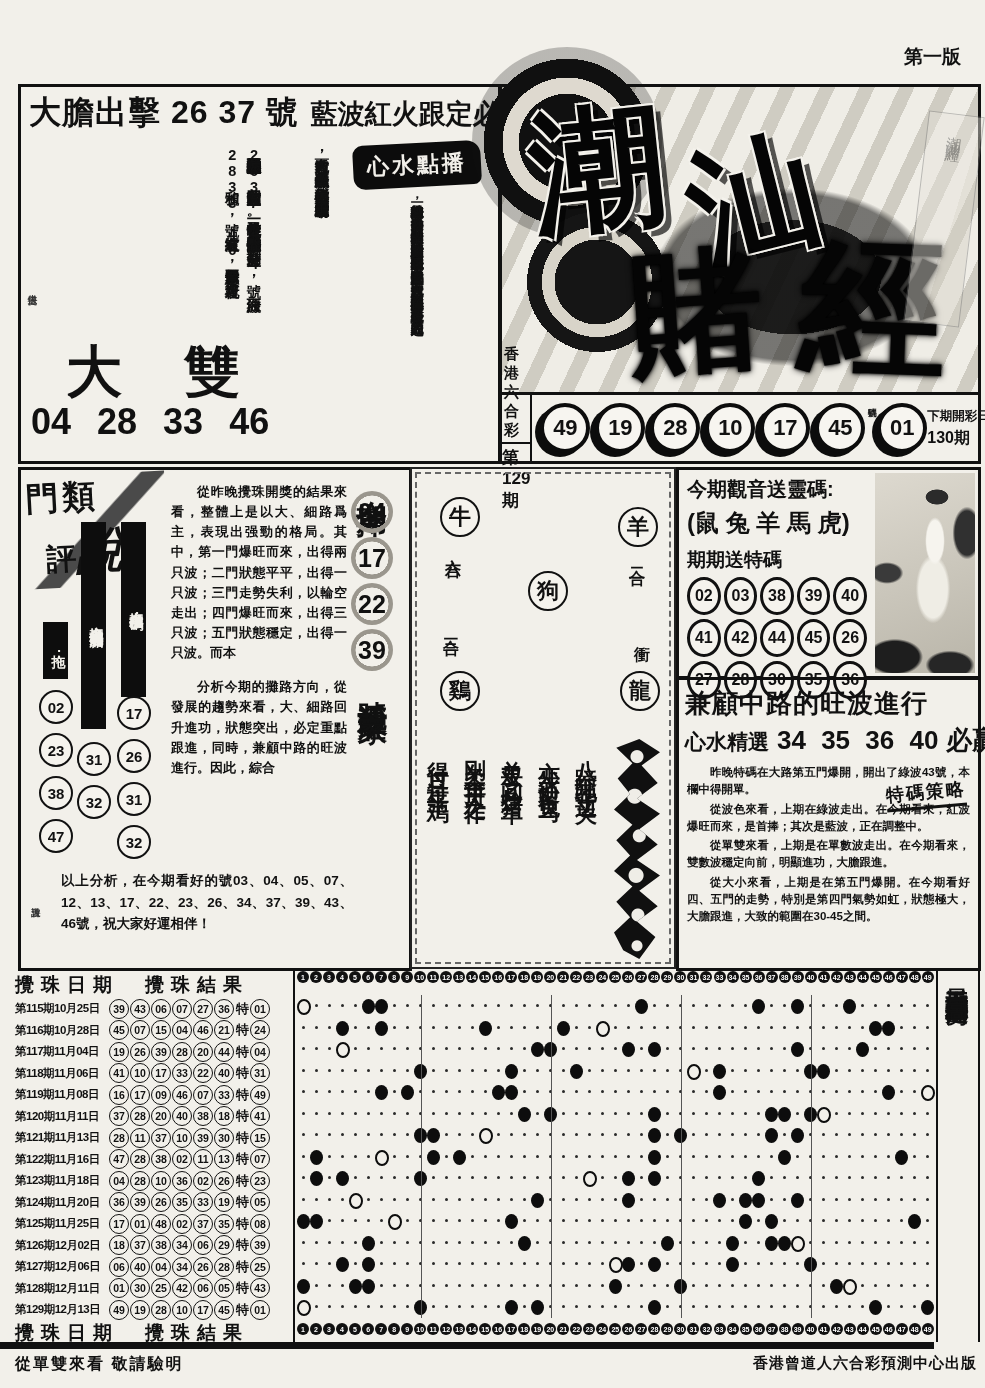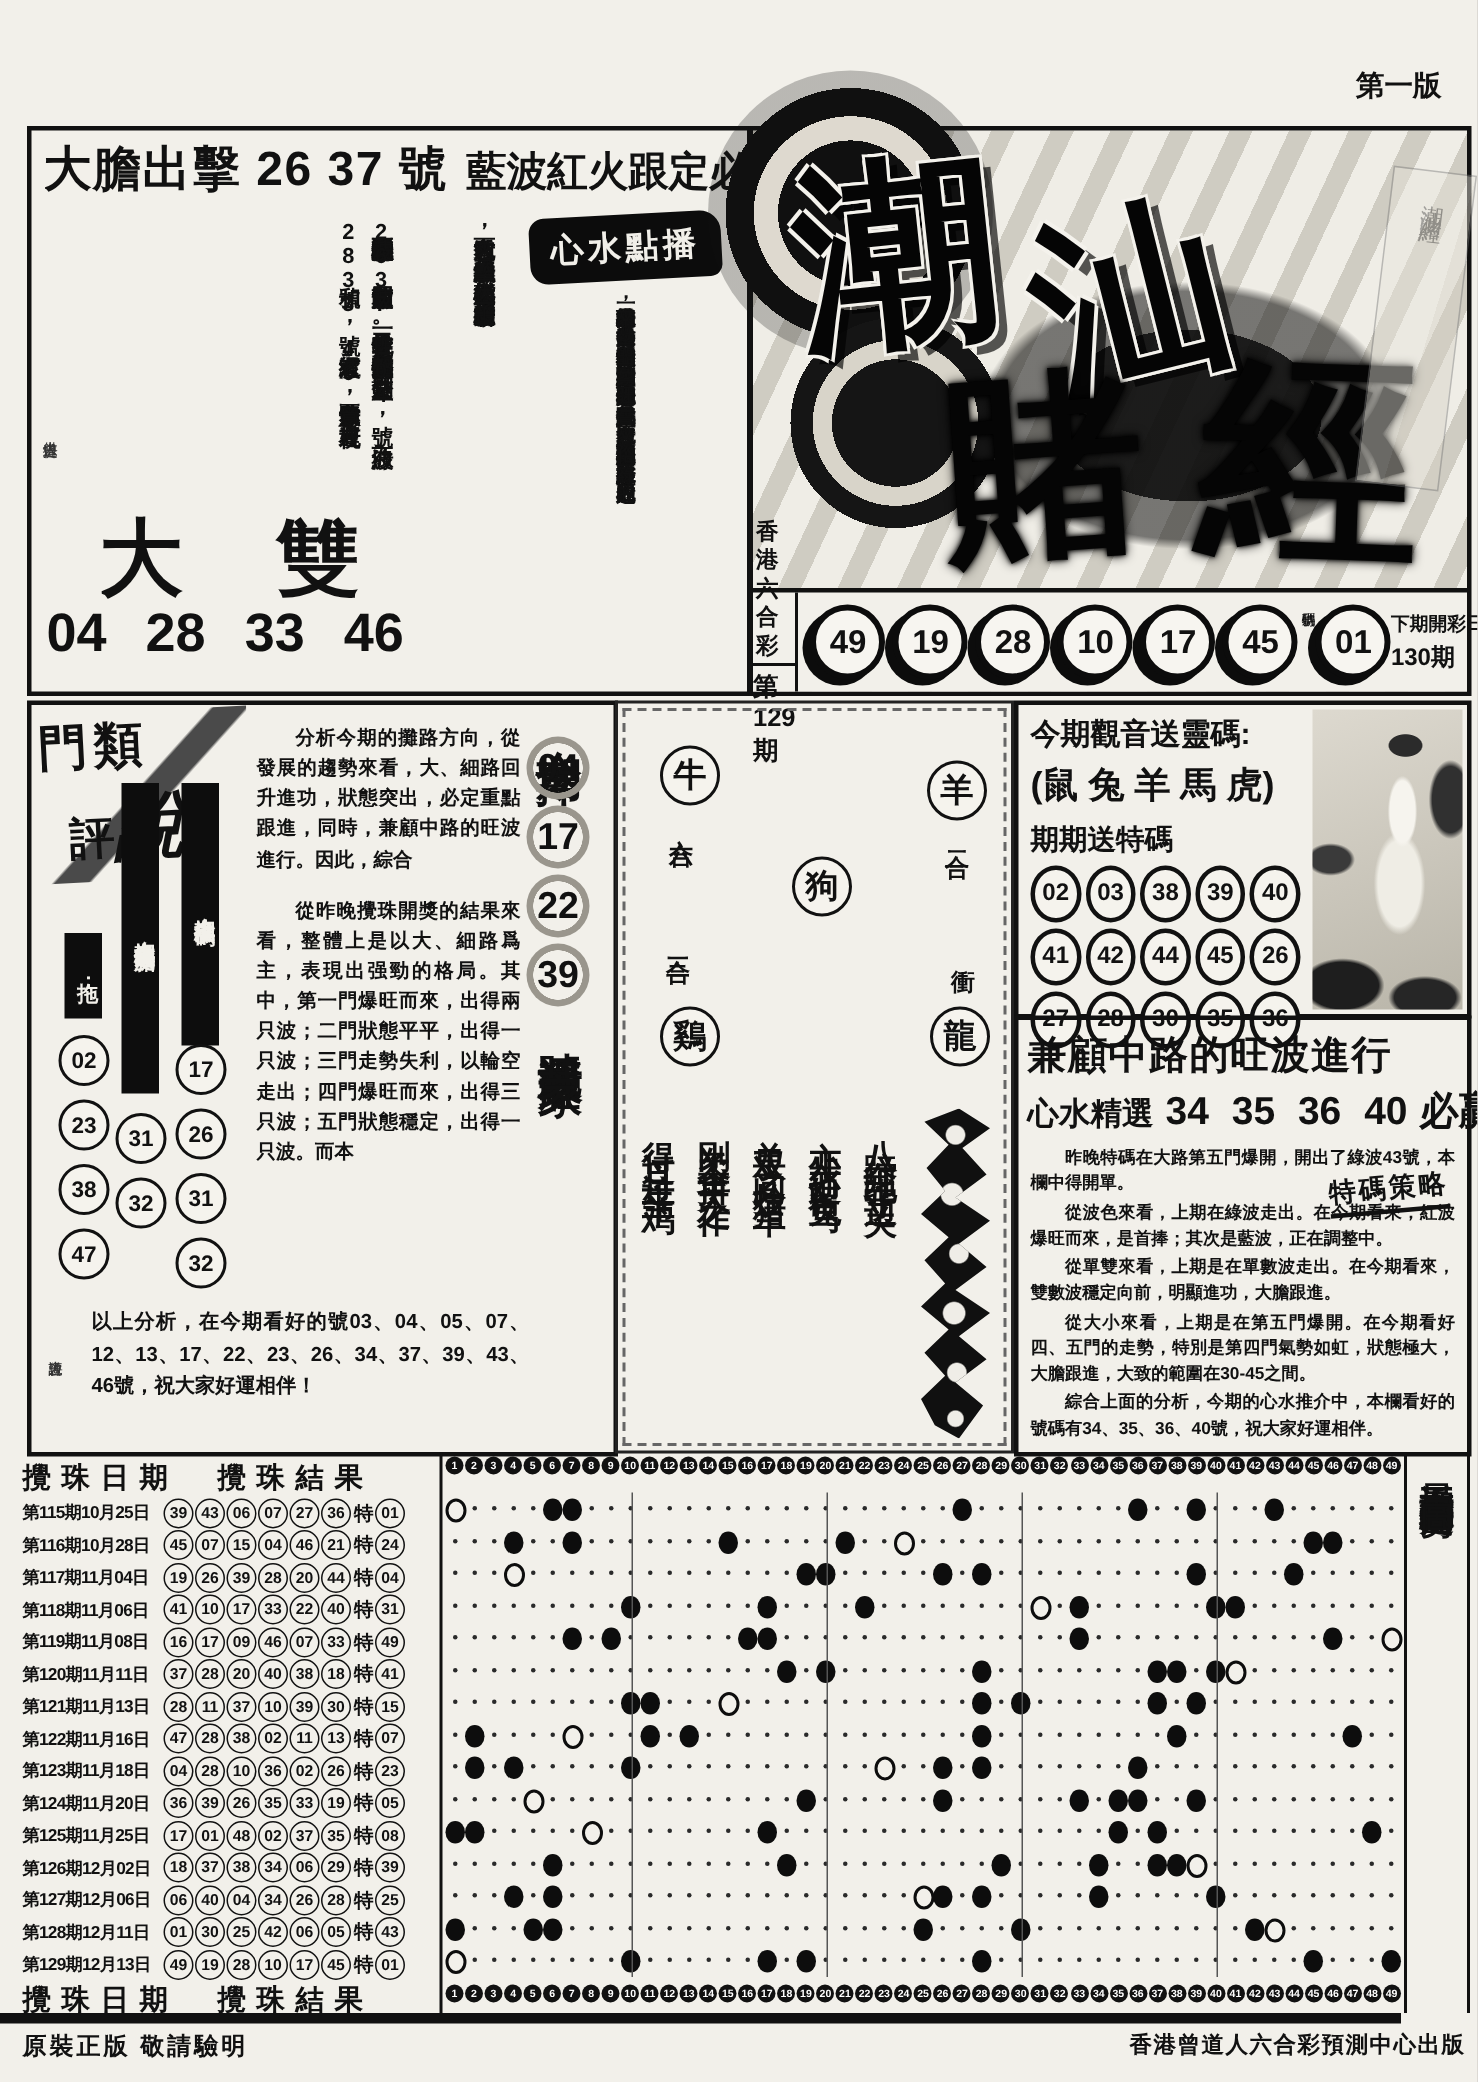--- a/index.html
+++ b/index.html
@@ -279,22 +279,22 @@
         <span class="num-circle">31</span>
         <span class="num-circle">32</span>
       </div>
     <div class="mcol col-tuo">
         <span class="num-circle">02</span>
         <span class="num-circle">23</span>
         <span class="num-circle">38</span>
         <span class="num-circle">47</span>
       </div>
     <div class="ml-paras">
+      <p>從昨晚攪珠開獎的結果來看，整體上是以大、細路爲主，表現出强勁的格局。其中，第一門爆旺而來，出得兩只波；二門狀態平平，出得一只波；三門走勢失利，以輪空走出；四門爆旺而來，出得三只波；五門狀態穩定，出得一只波。而本</p>
       <p>分析今期的攤路方向，從發展的趨勢來看，大、細路回升進功，狀態突出，必定重點跟進，同時，兼顧中路的旺波進行。因此，綜合</p>
-      <p>從昨晚攪珠開獎的結果來看，整體上是以大、細路爲主，表現出强勁的格局。其中，第一門爆旺而來，出得兩只波；二門狀態平平，出得一只波；三門走勢失利，以輪空走出；四門爆旺而來，出得三只波；五門狀態穩定，出得一只波。而本</p>
     </div>
     <div class="ml-para3">以上分析，在今期看好的號03、04、05、07、12、13、17、22、23、26、34、37、39、43、46號，祝大家好運相伴！</div>
     <div class="ml-byline vtext">曾道人評說</div>
     <div class="feature">
       <span class="feat-title vtext">今期捧</span>
       <span class="feat-nums">
           <span class="feat-num">04</span>
           <span class="feat-num">17</span>
           <span class="feat-num">22</span>
           <span class="feat-num">39</span>
@@ -361,21 +361,20 @@
       <span class="lbl">心水精選</span>
       <span class="nums">34 35 36 40</span>
       <span class="win">必贏</span>
     </div>
     <div class="sp-stamp">特碼策略</div>
     <div class="sp-paras">
       <p>昨晚特碼在大路第五門爆開，開出了綠波43號，本欄中得開單。</p>
       <p>從波色來看，上期在綠波走出。在今期看來，紅波爆旺而來，是首捧；其次是藍波，正在調整中。</p>
       <p>從單雙來看，上期是在單數波走出。在今期看來，雙數波穩定向前，明顯進功，大膽跟進。</p>
       <p>從大小來看，上期是在第五門爆開。在今期看好四、五門的走勢，特別是第四門氣勢如虹，狀態極大，大膽跟進，大致的範圍在30-45之間。</p>
-      <p>綜合上面的分析，今期的心水推介中，本欄看好的號碼有34、35、36、40號，祝大家好運相伴。</p>
     </div>
   </div>
 
   <div class="res-head">
     <span class="rh-date">攪珠日期</span>
     <span class="rh-res">攪珠結果</span>
   </div>
   <div class="res-rows">
       <div class="trow">
         <span class="t-issue">第115期10月25日</span>
@@ -1527,16 +1526,16 @@
         <span class="hc">48</span>
         <span class="hc">49</span>
       </div>
   </div>
 
   <div class="trend-strip">
     <span class="trend-title">最近十五期六合彩攪珠結果走勢圖</span>
   </div>
 
   <div class="thick-bar"></div>
-  <div class="authenticity">原裝正版 敬請驗明</div>
+  <div class="authenticity">從單雙來看 敬請驗明</div>
   <div class="publisher">香港曾道人六合彩預測中心出版</div>
 
 </div>
 
 </body></html>

